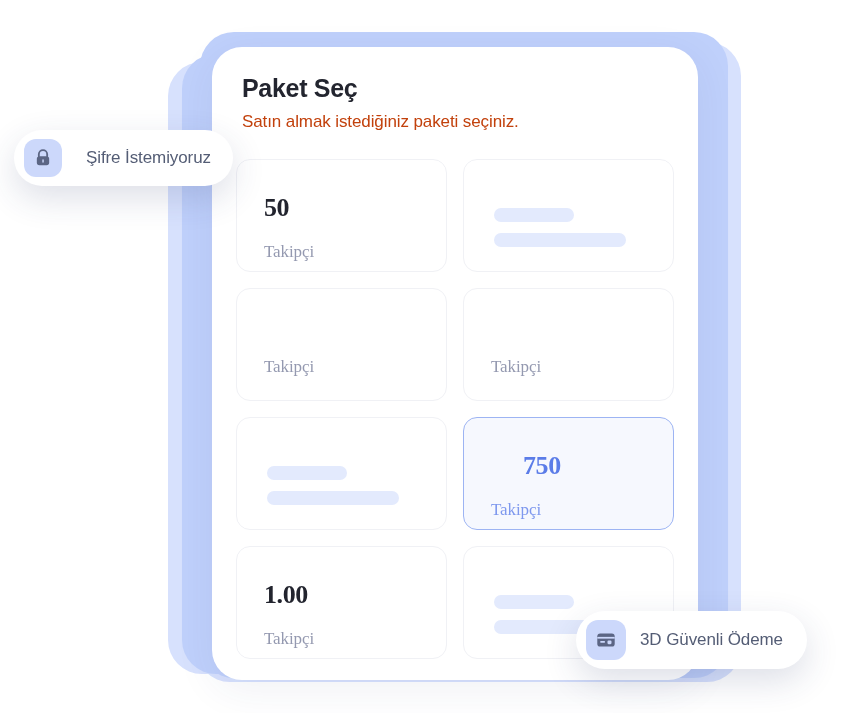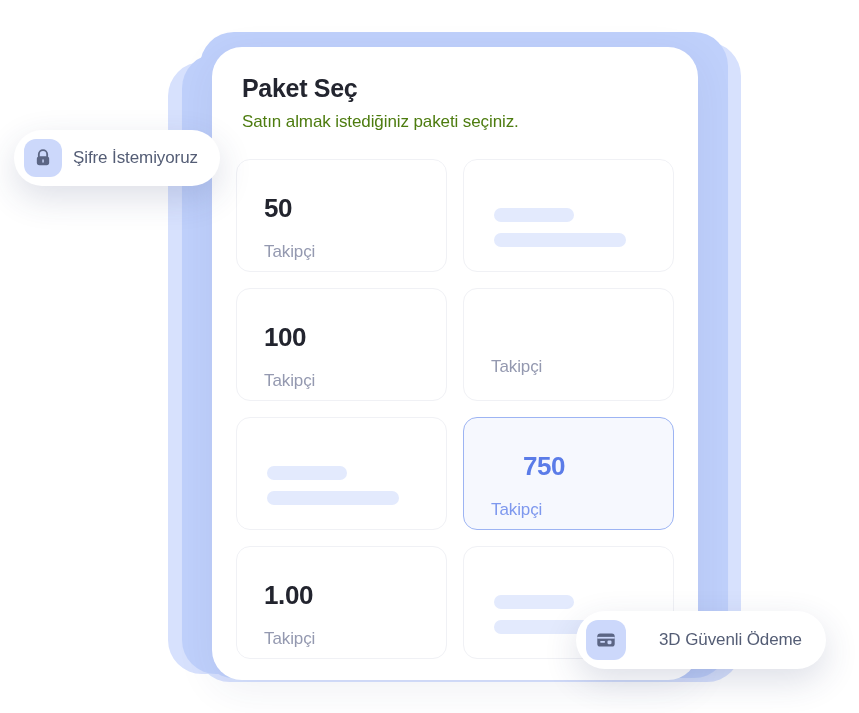--- a/index.html
+++ b/index.html
@@ -74,32 +74,33 @@
     font-size: 25px;
     font-weight: 700;
     color: #23252f;
     letter-spacing: -0.3px;
     margin: 0;
     line-height: 1.25;
   }
   .panel-subtitle {
     font-size: 17px;
     font-weight: 400;
-    color: #4d7c0f;
+    color: #c2410c;
     margin: 7px 0 0 0;
     letter-spacing: -0.1px;
     line-height: 1.3;
   }
 
   
   .pkg-grid {
     margin: 26px 24px 0 24px;
     display: grid;
     grid-template-columns: 1fr 1fr;
     gap: 16px 16px;
+    font-family: Liberation Serif, serif;
   }
 
   .pkg-card {
     position: relative;
     height: 113px;
     box-sizing: border-box;
     border: 1.5px solid #f0f1f5;
     border-radius: 14px;
     background: #ffffff;
     padding: 24px 0 0 27px;
@@ -167,27 +168,26 @@
     font-weight: 400;
     letter-spacing: -0.1px;
     white-space: nowrap;
   }
 
   #badge-password {
     left: 14px;
     top: 130px;
     padding: 9px 22px 9px 10px;
   }
-  #badge-password .badge-label { margin-left: 11px; }
+  #badge-password .badge-label { margin-left: 24px; }
 
   #badge-payment {
     left: 576px;
     top: 611px;
     padding: 9px 24px 9px 10px;
-    gap: 19px;
   }
   #badge-payment .badge-icon { width: 40px; height: 40px; }
   #badge-payment .badge-label { margin-left: 14px; }
 </style>
 </head>
 <body>
 
 <div id="stage">
 
   <div class="layer layer-far-right"></div>
@@ -205,21 +205,20 @@
     <div class="pkg-grid" id="pkg-grid">
         <div class="pkg-card">
           <div class="pkg-amount">50</div>
           <div class="pkg-unit">Takipçi</div>
         </div>
         <div class="pkg-card skeleton">
           <div class="sk-bar short"></div>
           <div class="sk-bar long"></div>
         </div>
         <div class="pkg-card">
-          <div class="pkg-amount">100</div>
           <div class="pkg-unit">Takipçi</div>
         </div>
         <div class="pkg-card">
           <div class="pkg-unit">Takipçi</div>
         </div>
         <div class="pkg-card skeleton">
           <div class="sk-bar short"></div>
           <div class="sk-bar long"></div>
         </div>
         <div class="pkg-card selected">

